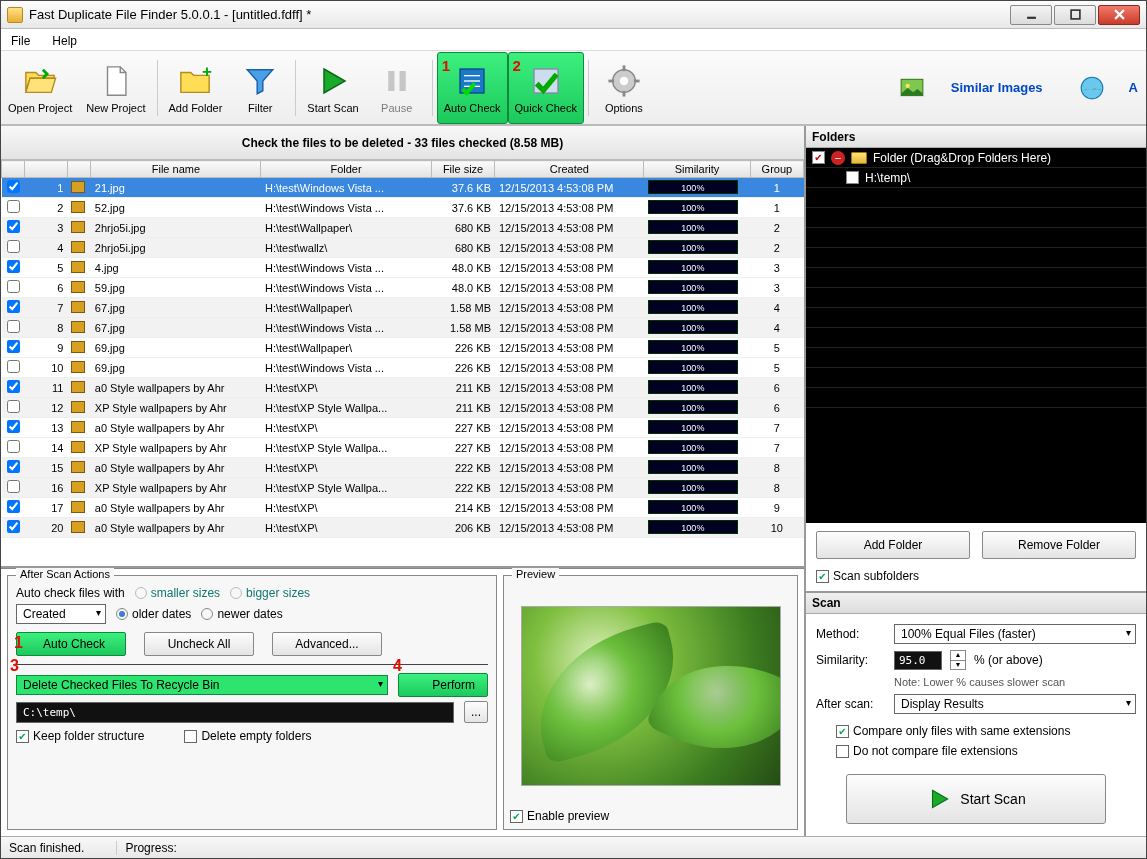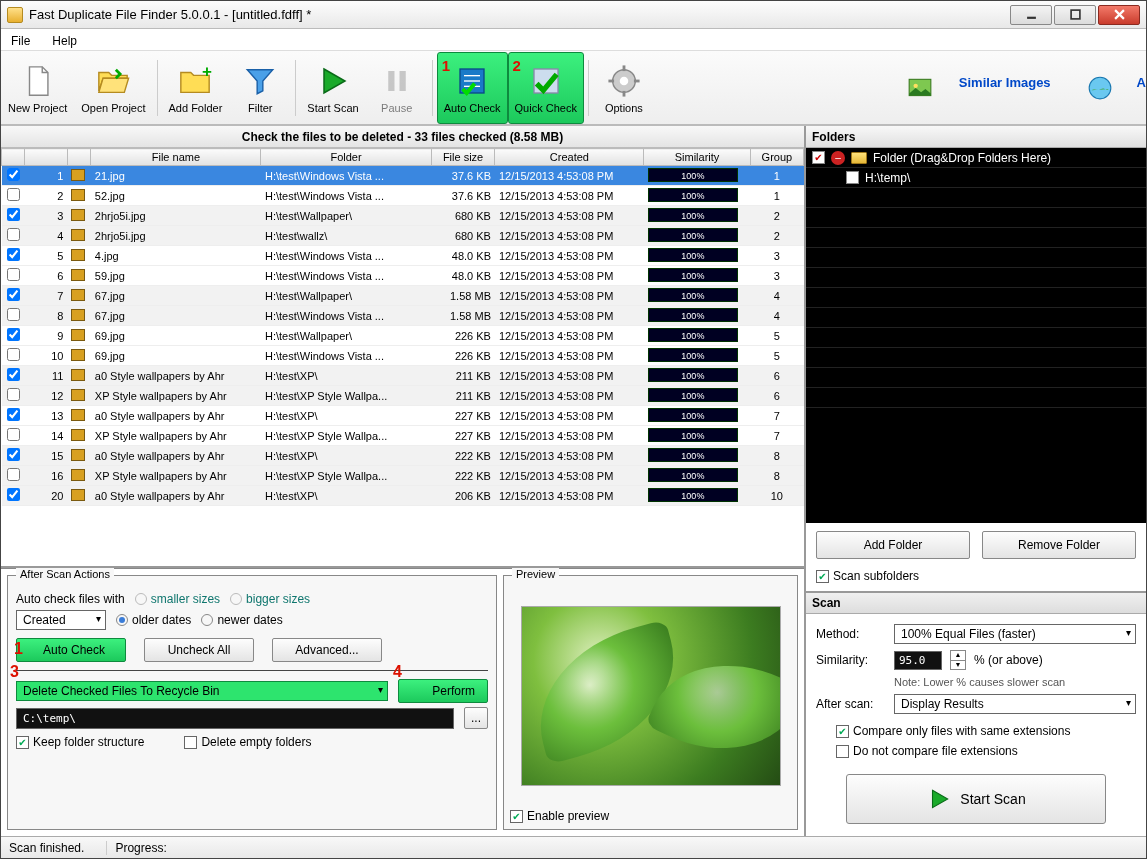--- a/index.html
+++ b/index.html
@@ -21,49 +21,49 @@
 
 
 .toolbar { height:74px; display:flex; align-items:center; border-bottom:1px solid #bbb; background: linear-gradient(#fbfbfb,#eee); position:relative; }
 .toolbtn { height:72px; min-width:62px; display:flex; flex-direction:column; align-items:center; justify-content:center; gap:2px; padding:2px 6px; cursor:pointer; border:1px solid transparent; border-radius:3px; }
 .toolbtn .tlabel { font-size:11px; text-align:center; white-space:nowrap; }
 .toolbtn .ticon { width:40px; height:38px; display:flex; align-items:center; justify-content:center; }
 .sep { width:1px; height:56px; background:#ccc; margin:0 4px; }
 .toolbtn.green { background: linear-gradient(#3cf07e,#1cc95c); border:1px solid #0e8a3e; }
 .redbadge { position:absolute; top:4px; left:4px; color:#d10; font-weight:bold; font-size:15px; }
 .toolbtn.pos { position:relative; }
-.similarimg { display:flex; gap:24px; margin-left:auto; padding-right:0; }
+.similarimg { display:flex; align-items:center; gap:24px; margin-left:auto; padding-right:8px; }
 .similarimg span { color:#0048c8; font-weight:bold; font-size:13px; }
 
 
 .main { flex:1; display:flex; min-height:0; border-top:1px solid #bbb; }
 .left { flex:1; display:flex; flex-direction:column; min-width:0; border-right:2px solid #999; }
 .right { width:340px; display:flex; flex-direction:column; }
 
 
-.instrbar { height:22px; background:linear-gradient(#f8f8f8,#e4e4e4); display:flex; align-items:center; justify-content:center; font-weight:bold; border-bottom:1px solid #bbb; }
+.instrbar { height:34px; background:linear-gradient(#f8f8f8,#e4e4e4); display:flex; align-items:center; justify-content:center; font-weight:bold; border-bottom:1px solid #bbb; }
 
 
 .grid { flex:1; overflow:auto; border-bottom:2px solid #999; background:#fff; position:relative; }
 .grid table { width:100%; border-collapse:collapse; }
 .grid thead th { background:linear-gradient(#fbfbfb,#e2e2e2); border:1px solid #bbb; font-weight:normal; padding:2px 4px; font-size:11px; position:sticky; top:0; }
 .grid tbody td { padding:1px 4px; font-size:11px; white-space:nowrap; overflow:hidden; text-overflow:ellipsis; border-bottom:1px solid #eee; height:20px; }
 .grid tbody tr.sel { background:#3a87e0; color:#fff; }
 .grid tbody tr.alt { background:#f2f2f2; }
 .chkcell { width:22px; text-align:center; }
 .numcell { width:40px; text-align:right; padding-right:6px; }
 .thumbcell { width:18px; }
 .thumb { width:14px; height:12px; background:#d8a020; border:1px solid #7a5a10; display:inline-block; }
 .simbar { width:90px; height:14px; background:#002; border:1px solid #030; position:relative; display:inline-block; }
 .simbar .fill { height:100%; background: linear-gradient(#1bdc3e,#0a8a22); position:relative; }
 .simbar .txt { position:absolute; left:0; right:0; top:0; color:#fff; font-size:9px; text-align:center; line-height:14px; }
 
 
 .bottom { height:268px; display:flex; border-top:1px solid #888; }
-.afterscan { width:490px; border:1px solid #888; margin:6px; padding:12px 8px 4px; position:relative; background:#f7f7f7; }
+.afterscan { width:490px; border:1px solid #888; margin:6px; padding:6px 8px 4px; position:relative; background:#f7f7f7; }
 .fieldset-title { position:absolute; top:-8px; left:8px; background:#f7f7f7; padding:0 4px; font-size:11px; }
 .preview { flex:1; border:1px solid #888; margin:6px 6px 6px 0; padding:6px; position:relative; background:#f7f7f7; display:flex; flex-direction:column; }
 .preview-img { flex:1; margin:4px 0; display:flex; align-items:center; justify-content:center; }
 
 .row { display:flex; align-items:center; gap:10px; margin:4px 0; }
 .btn { border:1px solid #888; background:linear-gradient(#fdfdfd,#e4e4e4); padding:4px 12px; cursor:pointer; border-radius:2px; font-size:12px; }
 .btn.green { background: linear-gradient(#3cf07e,#1cc95c); border-color:#0e8a3e; }
 .btn.wide { min-width:110px; text-align:center; }
 .sel-dd { border:1px solid #666; background:#fff; padding:2px 18px 2px 6px; min-width:90px; position:relative; cursor:pointer; }
 .sel-dd:after { content:"▾"; position:absolute; right:4px; top:2px; font-size:10px; }
@@ -90,21 +90,21 @@
 .right-btns .btn { flex:1; text-align:center; padding:6px 8px; }
 .scanbox { border-top:2px solid #999; padding:4px 10px 8px; display:flex; flex-direction:column; gap:6px; }
 .scanbox .hdr { font-weight:bold; background:linear-gradient(#f0f0f0,#ddd); padding:3px 6px; margin:-4px -10px 4px; border-bottom:1px solid #aaa; }
 .scanbox .srow { display:flex; align-items:center; gap:8px; }
 .scanbox label { min-width:70px; }
 .bigscan { margin:10px auto 4px; width:260px; height:50px; border:1px solid #888; background:linear-gradient(#fdfdfd,#e4e4e4); display:flex; align-items:center; justify-content:center; gap:8px; cursor:pointer; border-radius:3px; }
 .note { color:#555; font-size:11px; margin-left:78px; }
 .spinfield { border:1px solid #666; background:#111; color:#fff; padding:2px 4px; width:48px; font-family:monospace; font-size:11px; }
 
 
-.statusbar { height:22px; border-top:1px solid #aaa; background:linear-gradient(#f8f8f8,#e8e8e8); display:flex; align-items:center; padding:4px 8px; gap:22px; }
+.statusbar { height:22px; border-top:1px solid #aaa; background:linear-gradient(#f8f8f8,#e8e8e8); display:flex; align-items:center; padding:4px 8px; gap:32px; }
 .statusbar .sseg { border-left:1px solid #ccc; padding-left:8px; }
 
 
 .leaf { width:260px; height:180px; background: radial-gradient(circle at 30% 30%, #dff0c0 0%, #7fbf3f 30%, #3c7c20 70%, #244c14 100%); border:1px solid #aaa; position:relative; overflow:hidden; }
 .leaf:before, .leaf:after { content:""; position:absolute; border-radius:80% 10% 80% 10%; background: radial-gradient(circle at 40% 40%, rgba(255,255,255,.5), #6cbf3c 40%, #2e6e18 100%); }
 .leaf:before { width:150px; height:110px; left:10px; top:30px; transform:rotate(-15deg); }
 .leaf:after { width:130px; height:100px; right:-10px; top:50px; transform:rotate(25deg); }
 
 input[type=checkbox]{ width:13px; height:13px; cursor:pointer; }
 </style>
@@ -137,36 +137,36 @@
   </div>
 
   <div class="menubar">
     <span class="menuitem">File</span>
     <span class="menuitem">Help</span>
   </div>
 
   <div class="toolbar">
     <div class="toolbtn">
       <span class="ticon">
-          <svg width="34" height="34" viewBox="0 0 24 24">
-            <path d="M6 2h9l4 4v16H6z" fill="#fff" stroke="#888"></path>
-            <path d="M15 2v4h4" fill="none" stroke="#888"></path>
-          </svg>
-        </span>
-      <span class="tlabel">New Project</span>
-    </div>
-    <div class="toolbtn">
-      <span class="ticon">
           <svg width="38" height="34" viewBox="0 0 24 24">
             <path d="M2 6h7l2 2h11v2H5l-3 9z" fill="#ffdd55" stroke="#b58b20"></path>
             <path d="M5 10h18l-3 10H2z" fill="#ffe27a" stroke="#b58b20"></path>
             <path d="M14 4l3 3-3 3" fill="none" stroke="#0a0" stroke-width="2"></path>
           </svg>
         </span>
       <span class="tlabel">Open Project</span>
+    </div>
+    <div class="toolbtn">
+      <span class="ticon">
+          <svg width="34" height="34" viewBox="0 0 24 24">
+            <path d="M6 2h9l4 4v16H6z" fill="#fff" stroke="#888"></path>
+            <path d="M15 2v4h4" fill="none" stroke="#888"></path>
+          </svg>
+        </span>
+      <span class="tlabel">New Project</span>
     </div>
     <div class="sep"></div>
     <div class="toolbtn">
       <span class="ticon">
           <svg width="38" height="34" viewBox="0 0 24 24">
             <path d="M2 6h7l2 2h11v12H2z" fill="#ffdd55" stroke="#b58b20"></path>
             <text x="17" y="9" font-size="11" fill="#0a0" font-weight="bold">+</text>
           </svg>
         </span>
       <span class="tlabel">Add Folder</span>
@@ -440,20 +440,31 @@
               <tr class="alt">
                 <td class="chkcell"><input type="checkbox" style=""></td>
                 <td class="numcell">16</td>
                 <td class="thumbcell"><span class="thumb"></span></td>
                 <td>XP Style wallpapers by Ahr</td>
                 <td>H:\test\XP Style Wallpa...</td>
                 <td style="text-align:right">222 KB</td>
                 <td>12/15/2013 4:53:08 PM</td>
                 <td><span class="simbar"><span class="fill" style="width:100%"></span><span class="txt">100%</span></span></td>
                 <td style="text-align:center">8</td>
+              </tr>
+              <tr>
+                <td class="chkcell"><input type="checkbox" checked="" style=""></td>
+                <td class="numcell">17</td>
+                <td class="thumbcell"><span class="thumb"></span></td>
+                <td>a0 Style wallpapers by Ahr</td>
+                <td>H:\test\XP\</td>
+                <td style="text-align:right">214 KB</td>
+                <td>12/15/2013 4:53:08 PM</td>
+                <td><span class="simbar"><span class="fill" style="width:100%"></span><span class="txt">100%</span></span></td>
+                <td style="text-align:center">9</td>
               </tr>
               <tr class="alt">
                 <td class="chkcell"><input type="checkbox" checked="" style=""></td>
                 <td class="numcell">20</td>
                 <td class="thumbcell"><span class="thumb"></span></td>
                 <td>a0 Style wallpapers by Ahr</td>
                 <td>H:\test\XP\</td>
                 <td style="text-align:right">206 KB</td>
                 <td>12/15/2013 4:53:08 PM</td>
                 <td><span class="simbar"><span class="fill" style="width:100%"></span><span class="txt">100%</span></span></td>

